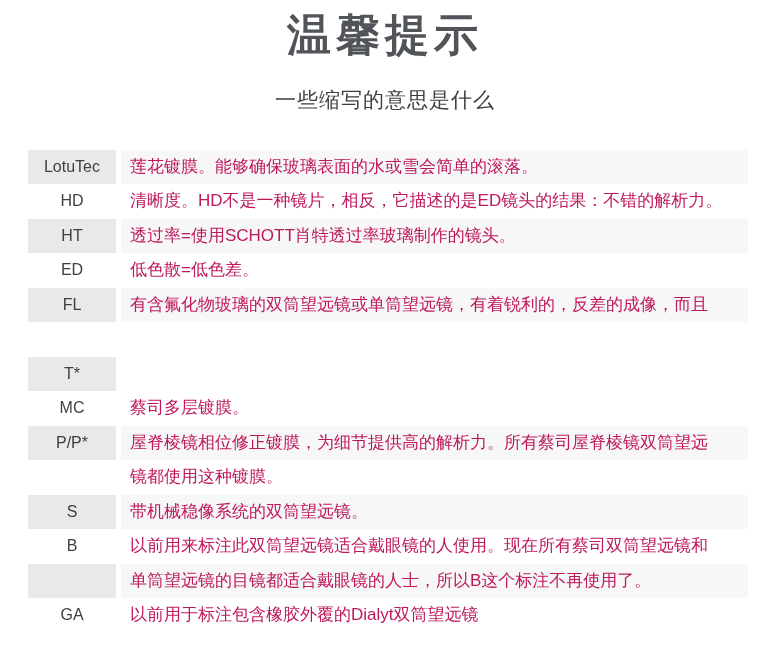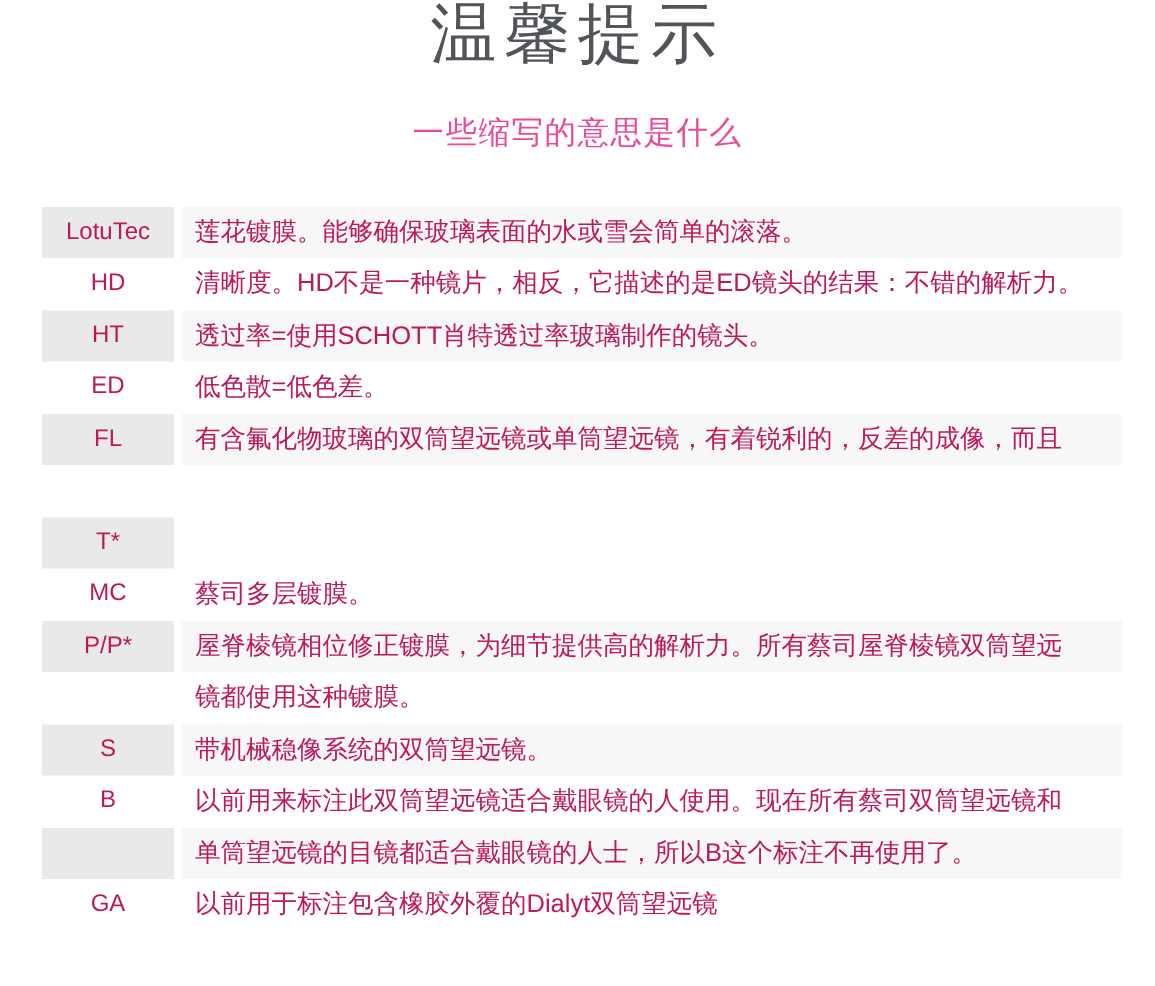--- a/index.html
+++ b/index.html
@@ -5,52 +5,53 @@
   * { margin: 0; padding: 0; box-sizing: border-box; }
   html, body {
     width: 770px; height: 657px;
     background: #ffffff;
     font-family: "Liberation Sans", sans-serif;
     overflow: hidden;
   }
   .page { width: 770px; height: 657px; background: #ffffff; }
 
   .page-title {
+    padding-top: 12px;
     text-align: center;
     font-size: 44px;
     line-height: 1.06;
-    font-weight: 400;
+    font-weight: 700;
     letter-spacing: 5px;
     color: #515458;
   }
   .page-subtitle {
     margin-top: 27px;
     text-align: center;
     font-size: 21px;
     font-weight: 400;
     letter-spacing: 1px;
-    color: #ec4899;
+    color: #404040;
   }
 
   .abbr-table {
     margin: 36px 22px 0 28px; 
     width: 720px;
   }
   .row {
     display: flex;
     height: 34.5px;
     align-items: stretch;
   }
   .abbr-cell {
     width: 88px;
     flex: none;
     margin-right: 5px;           
     text-align: center;
     font-size: 16px;
-    color: #be185d;
+    color: #404040;
     line-height: 34.5px;
     background: transparent;
   }
   .def-cell {
     flex: 1;
     padding-left: 9px;
     font-size: 17px;
     color: #be185d;
     line-height: 34.5px;
     white-space: nowrap;

